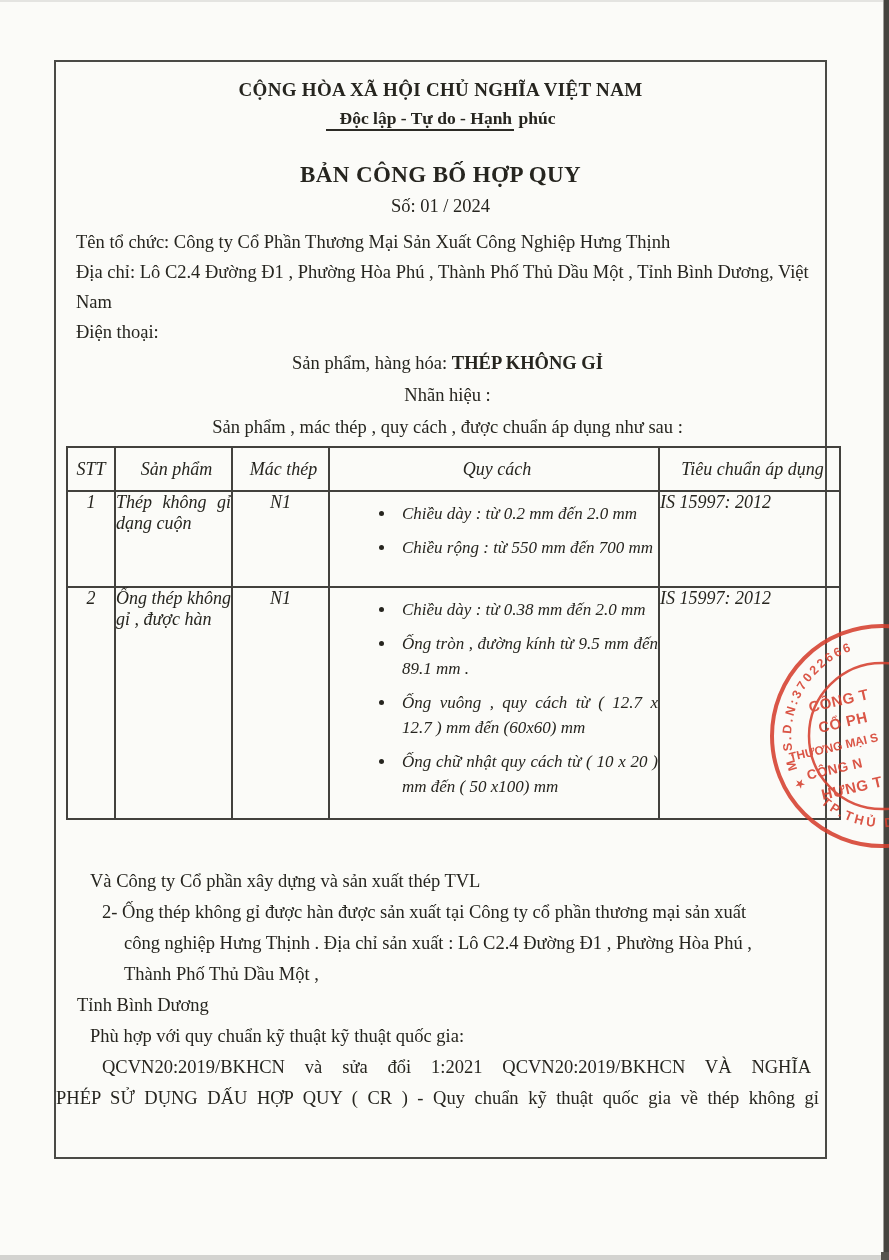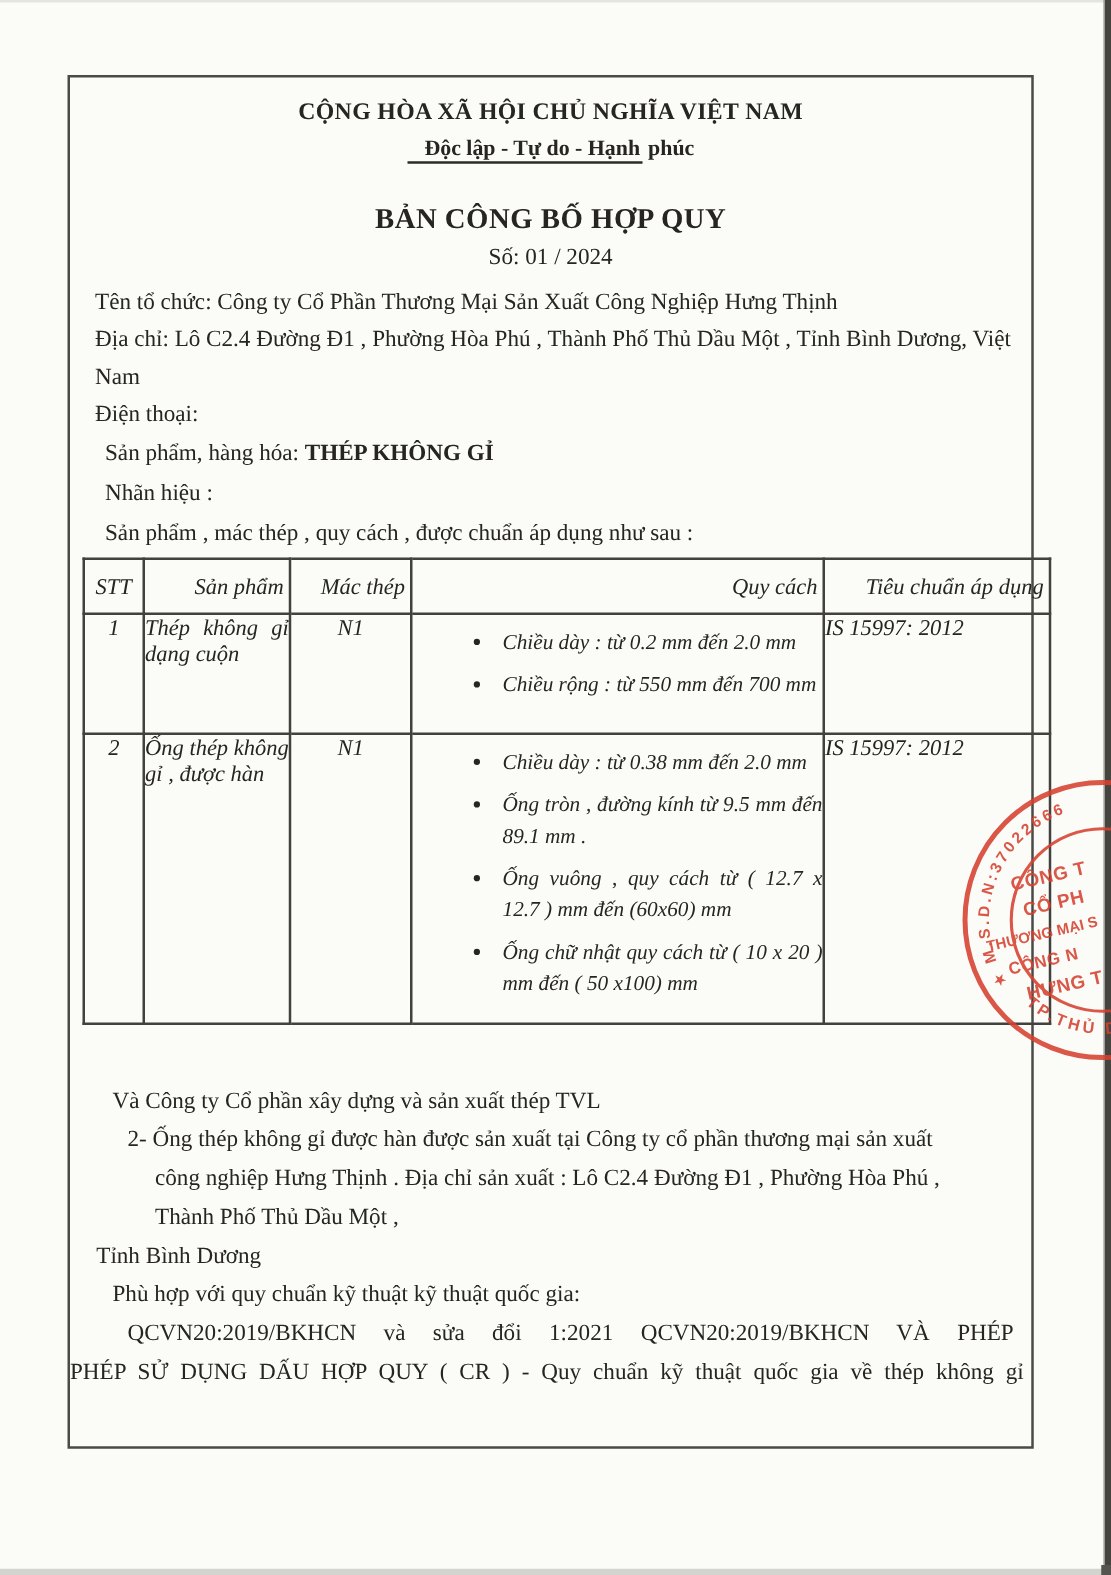--- a/index.html
+++ b/index.html
@@ -27,42 +27,42 @@
 
   .center{text-align:center;}
   .republic{font-size:19px;font-weight:bold;line-height:24px;letter-spacing:.3px;}
   .motto{font-size:17.5px;font-weight:bold;line-height:26px;margin-top:3px;}
   .motto .ul{border-bottom:2px solid #2c2b26;padding:0 2px 1px 14px;}
   .doc-title{font-size:23px;font-weight:bold;line-height:32px;margin-top:28px;letter-spacing:.4px;}
   .doc-number{font-size:18.5px;line-height:26px;margin-top:2px;}
 
   .info{margin:8px 14px 0 20px;font-size:18.5px;}
   .info p{margin:0;line-height:30px;}
-  .info p.sp{line-height:32px;padding-left:8px;}
+  .info p.sp{line-height:32px;padding-left:8px;text-align:center;}
   .info .first{line-height:30px;}
   .bold{font-weight:bold;}
 
   table.spec{
     border-collapse:collapse;table-layout:fixed;
     margin:3px 0 0 10px;width:773px;
     font-size:18px;
     font-style:italic;
   }
   table.spec col.c1{width:48px;}
   table.spec col.c2{width:117px;}
   table.spec col.c3{width:97px;}
   table.spec col.c4{width:330px;}
   table.spec col.c5{width:181px;}
   table.spec th,table.spec td{
     border:2px solid #42413d;vertical-align:top;
     padding:0;box-sizing:border-box;
   }
   table.spec thead th{
     height:44px;vertical-align:middle;font-weight:normal;
-    text-align:right;padding:0 4px 0 10px;font-size:18px;
+    text-align:center;padding:0 4px 0 10px;font-size:18px;
   }
   table.spec thead th.hc{text-align:center;padding:0;}
   tr.r1 td{height:96px;}
   tr.r2 td{height:232px;}
   td.stt{text-align:center;padding-top:12px;}
   td.sp-cell{text-align:justify;padding:12px 8px 0 10px;}
   td.mt{text-align:center;padding-top:12px;}
   td.qc{padding:4px 14px 0 0;}
   td.qc ul{margin:0;padding:0 0 0 66px;}
   td.qc li{
@@ -165,21 +165,21 @@
       </tbody>
     </table>
 
     <div class="notes">
       <p class="n-cont1">Và Công ty Cổ phần xây dựng và sản xuất thép TVL</p>
       <p class="n-item">2-  Ống thép không gỉ được hàn được sản xuất tại Công ty cổ phần thương mại sản xuất</p>
       <p class="n-cont2">công nghiệp Hưng Thịnh . Địa chỉ sản xuất : Lô C2.4 Đường Đ1 , Phường Hòa Phú ,</p>
       <p class="n-cont2">Thành Phố Thủ Dầu Một ,</p>
       <p class="n-prov">Tỉnh Bình Dương</p>
       <p class="n-intro">Phù hợp với quy chuẩn kỹ thuật kỹ thuật quốc gia:</p>
-      <p class="n-q1">QCVN20:2019/BKHCN  và  sửa  đổi  1:2021  QCVN20:2019/BKHCN  VÀ  PHÉP</p>
+      <p class="n-q1">QCVN20:2019/BKHCN  và  sửa  đổi  1:2021  QCVN20:2019/BKHCN  VÀ  NGHĨA</p>
       <p class="n-q2">PHÉP SỬ DỤNG DẤU HỢP QUY ( CR ) -  Quy chuẩn kỹ thuật quốc gia về thép không gỉ</p>
     </div>
 
   </div>
 
   <div class="stamp">
     <svg width="240" height="240" viewBox="0 0 240 240">
       <circle cx="120" cy="120" r="110" fill="none" stroke="#d6402f" stroke-width="4"></circle>
       <circle cx="120" cy="120" r="73" fill="none" stroke="#d6402f" stroke-width="2.5"></circle>
       <defs>

